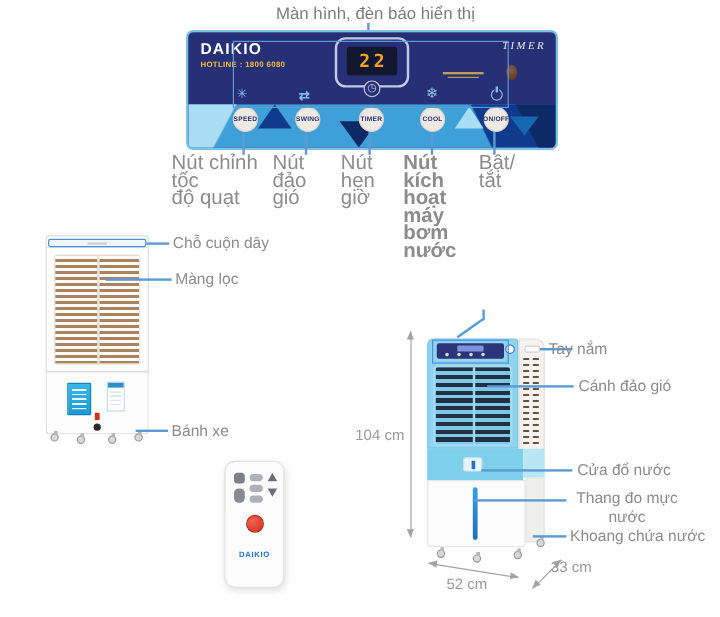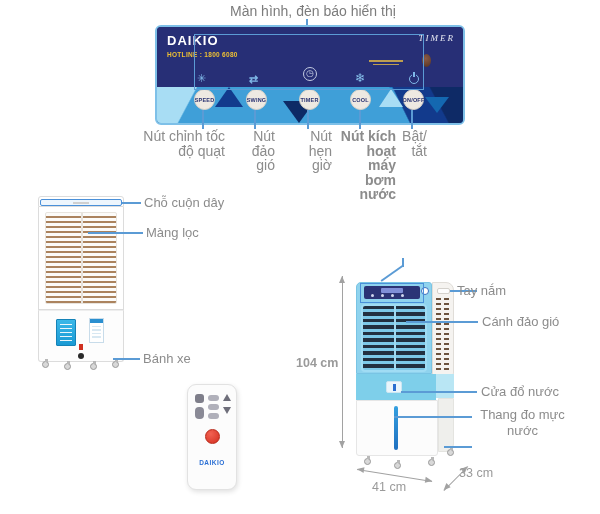--- a/index.html
+++ b/index.html
@@ -3,21 +3,21 @@
 <meta charset="utf-8">
 <style>
   * { box-sizing: border-box; margin: 0; padding: 0; }
   html,body { background:#fff; }
   .canvas {
     position: relative; width: 600px; height: 514px;
     background: #fff; overflow: hidden;
     font-family: "Liberation Sans", sans-serif;
   }
   .lbl { position: absolute; color:#8c8c8c; font-size:13px; white-space:nowrap; }
-  .cap { position: absolute; text-align:right; color:#8c8c8c; font-size:14px; line-height:14.5px; }
+  .cap { position: absolute; text-align:left; color:#8c8c8c; font-size:17px; line-height:14.5px; }
   .lead { position: absolute; height:1.5px; background:#5b9bd5; }
   .vlead { position: absolute; width:1.5px; background:#5b9bd5; }
   .rot { transform-origin: left center; }
 
   
   .panel { position:absolute; left:155px; top:25px; width:310px; height:100px;
            border:2px solid #7ec0e8; border-radius:6px; overflow:hidden; background:#272f76; }
   .panel-top { position:absolute; left:0; top:0; right:0; height:60px; background:#272f76; }
   .p-brand { position:absolute; left:10px; top:6px; color:#fff; font-weight:bold; font-size:13px; letter-spacing:1px; }
   .p-hotline { position:absolute; left:10px; top:24px; color:#efc133; font-weight:bold; font-size:6.5px; letter-spacing:.3px; }
@@ -147,20 +147,23 @@
 <div class="canvas">
 
   <div class="lbl" style="left:230px; top:3px; font-size:14px; color:#7c7c7c;">Màn hình, đèn báo hiển thị</div>
   <div class="vlead" style="left:306px; top:19px; height:14px;"></div>
 
   <div class="panel">
     <div class="panel-top">
       <div class="p-brand">DAIKIO</div>
       <div class="p-hotline">HOTLINE : 1800 6080</div>
       <div class="p-brand2">TIMER</div>
+      <div class="p-disp-outer">
+        <div class="p-disp">22</div>
+      </div>
       <div class="p-clock">◷</div>
       <div class="p-ico" style="left:40px; top:45px;">✳</div>
       <div class="p-ico" style="left:92px; top:46px; font-weight:bold;">⇄</div>
       <div class="p-ico" style="left:198px; top:44px; font-size:12px; color:#88c4ee;">❄</div>
       <div class="p-power">
           <span></span>
         </div>
       <div class="p-bar" style="left:212px; top:33px; width:34px;"></div>
       <div class="p-bar" style="left:216px; top:36.5px; width:26px;"></div>
       <div class="p-ir"></div>
@@ -289,23 +292,24 @@
   <div class="lead" style="left:401px; top:391px; width:76px;"></div>
   <div class="lbl" style="left:481px; top:384px;">Cửa đổ nước</div>
 
   <div class="lead" style="left:394px; top:416px; width:78px;"></div>
   <div class="cap" style="left:475px; top:407px; width:95px; font-size:13px; line-height:16px; text-align:center;">
     <div>Thang đo mực</div>
     <div>nước</div>
   </div>
 
   <div class="lead" style="left:444px; top:446px; width:28px;"></div>
+  <div class="lbl" style="left:475px; top:439px;">Khoang chứa nước</div>
 
   <div class="dimv" style="left:342px; top:276px; height:172px;"></div>
-  <div class="dim" style="left:296px; top:356px;font-weight:bold;">104 cm</div>
+  <div class="dim" style="left:296px; top:356px;">104 cm</div>
 
   <div class="dimh rot" style="left:357px; top:469px; width:76px; transform:rotate(9deg);"></div>
-  <div class="dim" style="left:372px; top:480px;">41 cm</div>
+  <div class="dim" style="left:372px; top:480px;">52 cm</div>
 
   <div class="dimh rot" style="left:444px; top:490px; width:34px; transform:rotate(-45deg);"></div>
   <div class="dim" style="left:459px; top:466px;">33 cm</div>
 
 </div>
 
 </body></html>

